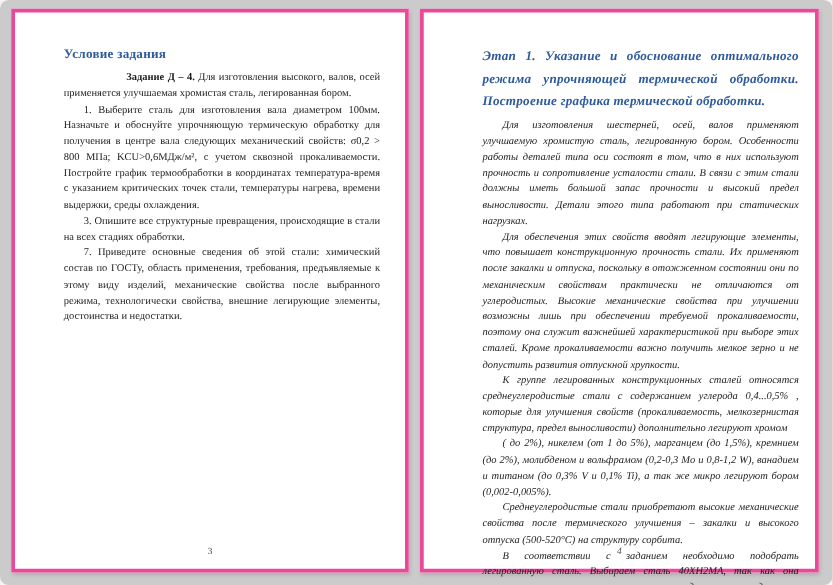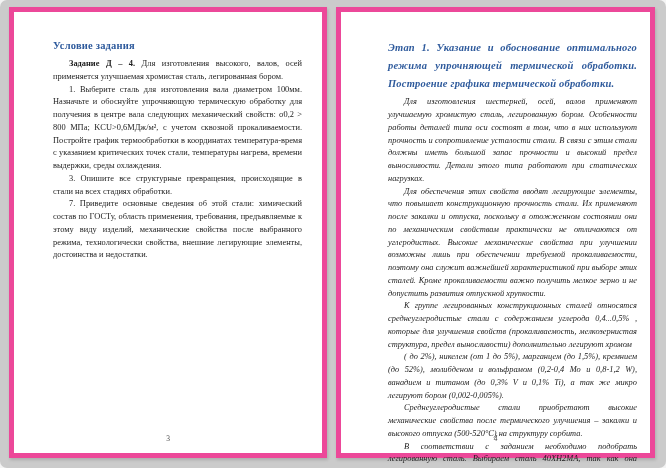--- a/index.html
+++ b/index.html
@@ -10,21 +10,21 @@
     position:relative;overflow:hidden;
   }
   .canvas{
     position:absolute;inset:0;
     background:var(--canvas-bg,#cbcbcb);
     border-radius:7px;
   }
   .page{
     position:absolute;top:7px;height:451px;
     background:var(--page-bg,#ffffff);
-    border:5px solid #ec4899;
+    border:3px solid #ec4899;
     box-shadow:1px 2px 3px rgba(0,0,0,0.15);
     box-sizing:border-box;
   }
   .page-left{left:9px;width:318px;padding:27px 20px 0 39px;}
   .page-right{left:336px;width:319px;padding:27px 13px 0 47px;font-style:italic;}
   h1.doc-heading{
     margin:0 0 5px 0;
     font-size:10.5px;
     line-height:14px;
     font-weight:bold;
@@ -34,21 +34,21 @@
   }
   .page-right h1.doc-heading{line-height:17.8px;margin-bottom:4px;}
   p.para{
     margin:0;
     font-size:8.4px;
     line-height:12.75px;
     color:var(--body-color,#1c1c1c);
     text-align:justify;
     text-indent:16px;
   }
-  p.para b{font-weight:bold;}
+  p.para b{font-weight:bold;margin-left:34px;}
   .page-num{
     position:absolute;
     left:0;right:0;bottom:10px;
     text-align:center;
     font-size:7.5px;
     color:#4a4a4a;
   }
 </style>
 </head>
 <body>
@@ -62,19 +62,19 @@
     <p class="para">3. Опишите все структурные превращения, происходящие в стали на всех стадиях обработки.</p>
     <p class="para">7. Приведите основные сведения об этой стали: химический состав по ГОСТу, область применения, требования, предъявляемые к этому виду изделий, механические свойства после выбранного режима, технологически свойства, внешние легирующие элементы, достоинства и недостатки.</p>
     <div class="page-num">3</div>
   </div>
 
   <div class="page page-right">
     <h1 class="doc-heading">Этап 1. Указание и обоснование оптимального режима упрочняющей термической обработки. Построение графика термической обработки.</h1>
     <p class="para">Для изготовления шестерней, осей, валов применяют улучшаемую хромистую сталь, легированную бором. Особенности работы деталей типа оси состоят в том, что в них используют прочность и сопротивление усталости стали. В связи с этим стали должны иметь большой запас прочности и высокий предел выносливости. Детали этого типа работают при статических нагрузках.</p>
     <p class="para">Для обеспечения этих свойств вводят легирующие элементы, что повышает конструкционную прочность стали. Их применяют после закалки и отпуска, поскольку в отожженном состоянии они по механическим свойствам практически не отличаются от углеродистых. Высокие механические свойства при улучшении возможны лишь при обеспечении требуемой прокаливаемости, поэтому она служит важнейшей характеристикой при выборе этих сталей. Кроме прокаливаемости важно получить мелкое зерно и не допустить развития отпускной хрупкости.</p>
     <p class="para">К группе легированных конструкционных сталей относятся среднеуглеродистые стали с содержанием углерода 0,4...0,5% , которые для улучшения свойств (прокаливаемость, мелкозернистая структура, предел выносливости) дополнительно легируют хромом</p>
-    <p class="para">( до 2%), никелем (от 1 до 5%), марганцем (до 1,5%), кремнием (до 52%), молибденом и вольфрамом (0,2-0,4 Mo и 0,8-1,2 W), ванадием и титаном (до 0,3% V и 0,1% Ti), а так же микро легируют бором (0,002-0,005%).</p>
+    <p class="para">( до 2%), никелем (от 1 до 5%), марганцем (до 1,5%), кремнием (до 2%), молибденом и вольфрамом (0,2-0,3 Mo и 0,8-1,2 W), ванадием и титаном (до 0,3% V и 0,1% Ti), а так же микро легируют бором (0,002-0,005%).</p>
     <p class="para">Среднеуглеродистые стали приобретают высокие механические свойства после термического улучшения – закалки и высокого отпуска (500-520°С) на структуру сорбита.</p>
     <p class="para">В соответствии с заданием необходимо подобрать легированную сталь. Выбираем сталь 40ХН2МА, так как она относится к широко используемым, достаточно дешевым конструкционным материалам. Хромистые стали</p>
     <div class="page-num">4</div>
   </div>
 
 </div>
 
 </body></html>

